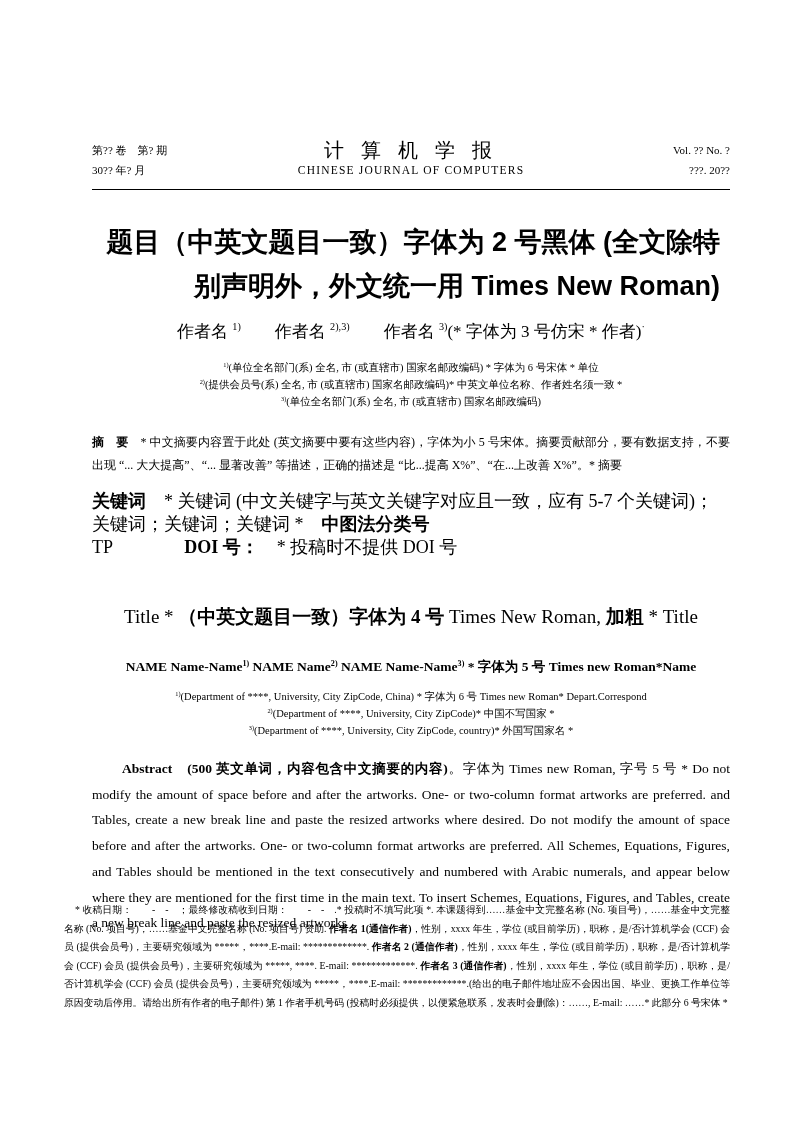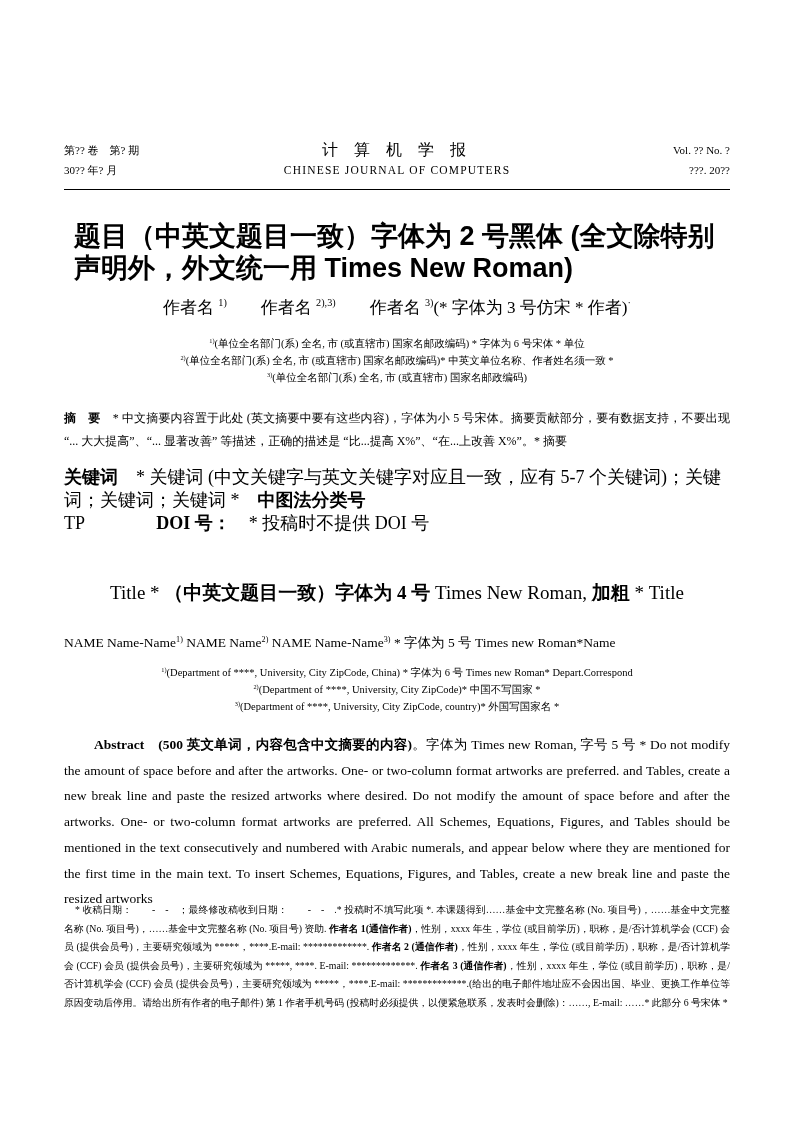--- a/index.html
+++ b/index.html
@@ -2,49 +2,49 @@
 <html><head>
 <meta charset="utf-8">
 <style>
   html, body { margin: 0; padding: 0; }
   body {
     width: 794px; height: 1123px;
     background: #ffffff; color: #000000;
     font-family: "Liberation Serif", "DejaVu Serif", serif;
   }
   .page { position: relative; width: 794px; height: 1123px; overflow: hidden; background: #fff; }
-  .content { padding: 140px 64px 0 64px; }
+  .content { padding: 140px 64px 0 92px; }
 
   
   .journal-header { display: flex; justify-content: space-between; align-items: flex-start; font-size: 11px; line-height: 20px; }
   .jh-left { width: 150px; text-align: left; }
   .jh-right { width: 150px; text-align: right; }
   .jh-center { flex: 1; text-align: center; }
-  .jh-title-cn { font-size: 16px; letter-spacing: 6px; font-family: Liberation Serif, serif; }
+  .jh-title-cn { font-size: 20px; letter-spacing: 6px; font-family: Liberation Serif, serif; }
   .jh-title-en { font-size: 11.5px; letter-spacing: 1.2px; }
   .header-rule { border: none; border-top: 1.6px solid #000; margin: 9px 0 0 0; }
 
   
   .title-cn {
-    margin: 30px 10px 0 10px; text-align: left;
+    margin: 30px 10px 0 10px; text-align: right;
     font-family: "Liberation Sans", "DejaVu Sans", sans-serif;
-    font-weight: 700; font-size: 27px; line-height: 32px;
+    font-weight: 700; font-size: 27px; line-height: 44px;
   }
   .authors-cn { margin-top: 12px; text-align: center; font-size: 17px; line-height: 24px; }
   sup { font-size: 0.6em; line-height: 0; }
   .affils { margin-top: 15px; text-align: center; font-size: 10.5px; line-height: 17px; }
   .note-bold { margin-top: 13px; font-size: 11px; line-height: 17px; font-weight: 700; text-align: justify; }
 
   .para-cn { margin-top: 21px; font-size: 12px; line-height: 23px; text-align: justify; }
   .kw-block { margin-top: 13px; font-size: 18px; line-height: 23px; }
   .b { font-weight: 700; }
 
   
   .title-en { margin-top: 45px; text-align: center; font-size: 19px; line-height: 26px; font-weight: 400; }
-  .authors-en { margin-top: 27px; font-size: 13.5px; line-height: 19px; }
+  .authors-en { margin-top: 27px; text-align: center; font-size: 13.5px; line-height: 19px; font-weight: bold; }
   .affils-en { margin-top: 12px; text-align: center; font-size: 10.5px; line-height: 17px; }
 
   .abstract-en { margin-top: 17px; font-size: 13.5px; line-height: 25.7px; text-align: justify; text-indent: 30px; }
 
   
   .footnote {
     position: absolute; left: 64px; right: 64px; top: 901px;
     font-size: 9.8px; line-height: 18.6px; text-align: justify; text-indent: 11px;
   }
 </style>
@@ -70,21 +70,21 @@
     </header>
 
     <hr class="header-rule">
 
     <h1 class="title-cn">题目（中英文题目一致）字体为 2 号黑体 (全文除特别声明外，外文统一用 Times New Roman)</h1>
 
     <div class="authors-cn"><span>作者名 </span><sup>1)</sup><span>　　作者名 </span><sup>2),3)</sup><span>　　作者名 </span><sup>3)</sup><span>(* 字体为 3 号仿宋 * 作者)</span><sup>·</sup></div>
 
     <div class="affils">
       <div><sup>1)</sup><span>(单位全名部门(系) 全名, 市 (或直辖市) 国家名邮政编码) * 字体为 6 号宋体 * 单位</span></div>
-      <div><sup>2)</sup><span>(单位全名部门(系) 全名, 市 (或直辖市) 国家名邮政编码)* 中英文单位名称、作者姓名须一致 *</span></div>
+      <div><sup>2)</sup><span>(提供会员号(系) 全名, 市 (或直辖市) 国家名邮政编码)* 中英文单位名称、作者姓名须一致 *</span></div>
       <div><sup>3)</sup><span>(单位全名部门(系) 全名, 市 (或直辖市) 国家名邮政编码)</span></div>
     </div>
 
 
     <p class="para-cn"><span class="b">摘　要　</span><span>* 中文摘要内容置于此处 (英文摘要中要有这些内容)，字体为小 5 号宋体。摘要贡献部分，要有数据支持，不要出现 “... 大大提高”、“... 显著改善” 等描述，正确的描述是 “比...提高 X%”、“在...上改善 X%”。* 摘要</span></p>
 
     <div class="kw-block">
       <div><span class="b">关键词　</span><span>* 关键词 (中文关键字与英文关键字对应且一致，应有 5-7 个关键词)；关键词；关键词；关键词 *　</span><span class="b">中图法分类号</span></div>
       <div><span>TP　　　　</span><span class="b">DOI 号：</span><span>　* 投稿时不提供 DOI 号</span></div>
     </div>

